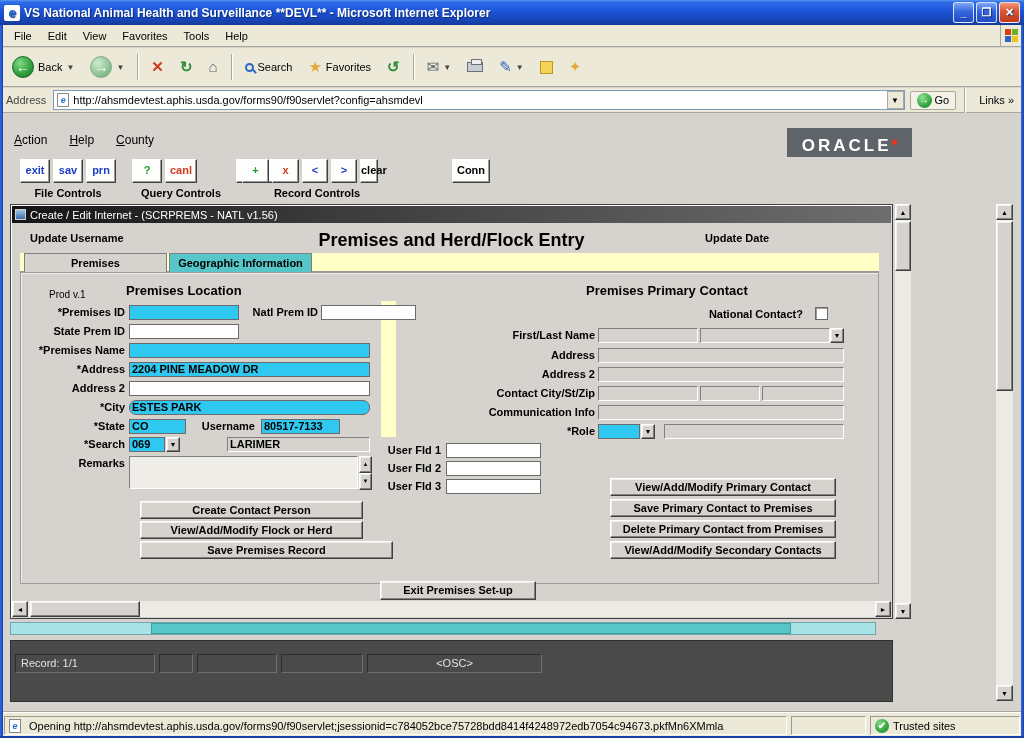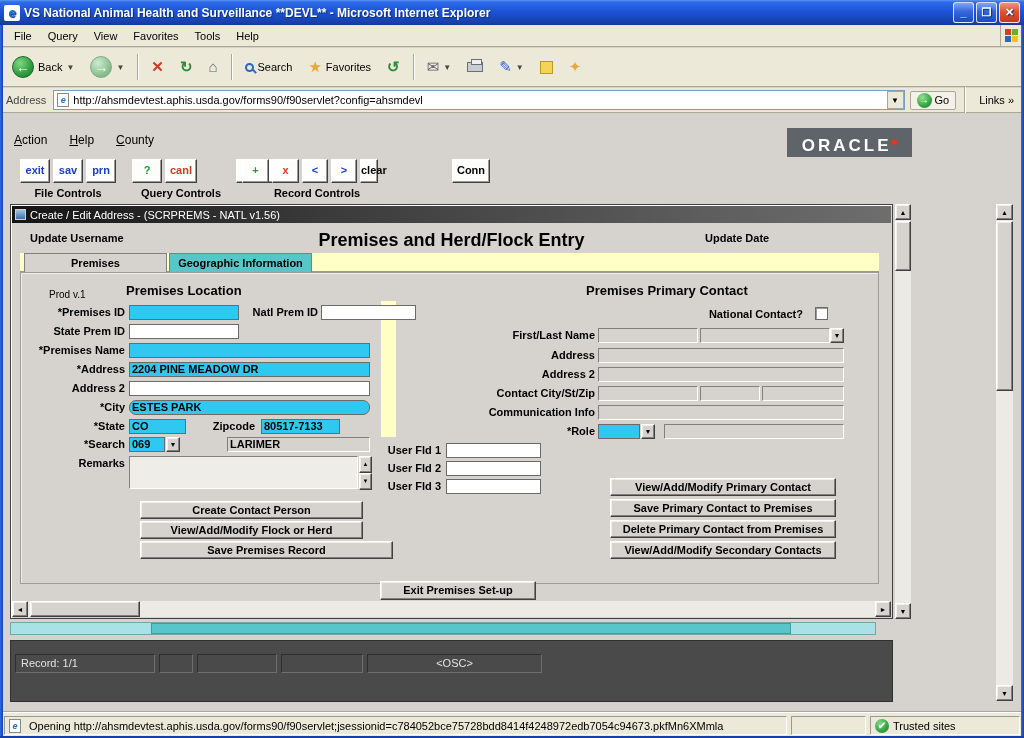--- a/index.html
+++ b/index.html
@@ -145,21 +145,21 @@
   <span class="titlebar-title">VS National Animal Health and Surveillance **DEVL** - Microsoft Internet Explorer</span>
   <span class="winbtns">
     <span class="wbtn">_</span>
     <span class="wbtn">❐</span>
     <span class="wbtn close">✕</span>
   </span>
 </div>
 
 <div class="menubar">
   <span class="menu-item">File</span>
-  <span class="menu-item">Query</span>
+  <span class="menu-item">Edit</span>
   <span class="menu-item">View</span>
   <span class="menu-item">Favorites</span>
   <span class="menu-item">Tools</span>
   <span class="menu-item">Help</span>
   <span class="winflag">
     <span class="flaggrid">
         <span class="fq1"></span>
         <span class="fq2"></span>
         <span class="fq3"></span>
         <span class="fq4"></span>
@@ -268,21 +268,21 @@
     <span class="obtn c-black" style="width:38px;">Conn</span>
   </div>
 
   <div class="oglabel" style="left:20px; width:96px;">File Controls</div>
   <div class="oglabel" style="left:132px; width:98px;">Query Controls</div>
   <div class="oglabel" style="left:242px; width:150px;">Record Controls</div>
 
   <div class="mdi">
     <div class="mdi-title">
       <span class="mdi-ico"></span>
-      <span>Create / Edit Address - (SCRPREMS - NATL v1.56)</span>
+      <span>Create / Edit Internet - (SCRPREMS - NATL v1.56)</span>
     </div>
     <div class="mdi-content">
       <div class="hdr-lbl" style="left:18px;">Update Username</div>
       <div class="hdr-center">Premises and Herd/Flock Entry</div>
       <div class="hdr-lbl" style="left:693px;">Update Date</div>
 
       <div class="tabstrip">
         <span class="tab active" style="left:4px; width:143px;">Premises</span>
         <span class="tab alt" style="left:149px; width:143px;">Geographic Information</span>
       </div>
@@ -308,21 +308,21 @@
         <div class="fld req" style="left:108px; top:89px; width:241px;">2204 PINE MEADOW DR</div>
 
         <div class="flbl" style="left:0; width:104px; top:109px;">Address 2</div>
         <div class="fld wht" style="left:108px; top:108px; width:241px;"></div>
 
         <div class="flbl" style="left:0; width:104px; top:128px;">*City</div>
         <div class="fld req" style="left:108px; top:127px; width:241px;border-radius:7px;">ESTES PARK</div>
 
         <div class="flbl" style="left:0; width:104px; top:147px;">*State</div>
         <div class="fld req" style="left:108px; top:146px; width:57px;">CO</div>
-        <div class="flbl" style="left:170px; width:64px; top:147px;">Zipcode</div>
+        <div class="flbl" style="left:170px; width:64px; top:147px;">Username</div>
         <div class="fld req" style="left:240px; top:146px; width:79px;">80517-7133</div>
 
         <div class="flbl" style="left:0; width:104px; top:165px;">*Search</div>
         <div class="fld req" style="left:108px; top:164px; width:36px;">069</div>
         <div class="ddbtn btn3d" style="left:145px; top:164px;">▼</div>
         <div class="fld dis" style="left:206px; top:164px; width:143px;">LARIMER</div>
 
         <div class="flbl" style="left:0; width:104px; top:184px;">Remarks</div>
         <div class="remarks" style="left:108px; top:183px; width:229px; height:33px;"></div>
         <div class="spinner" style="left:338px; top:183px; height:33px;">

